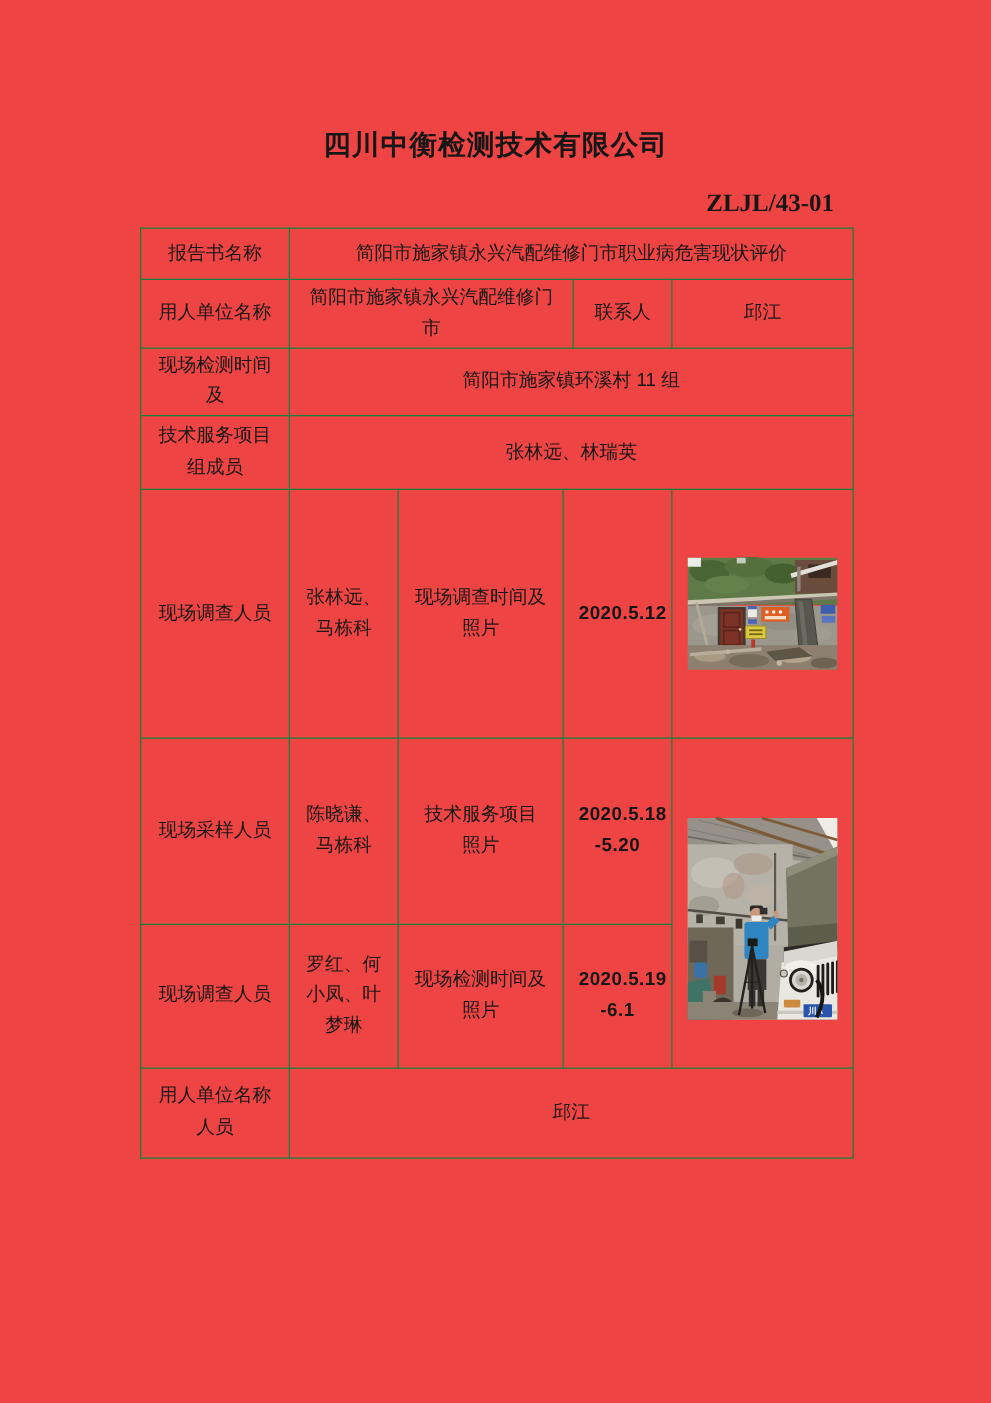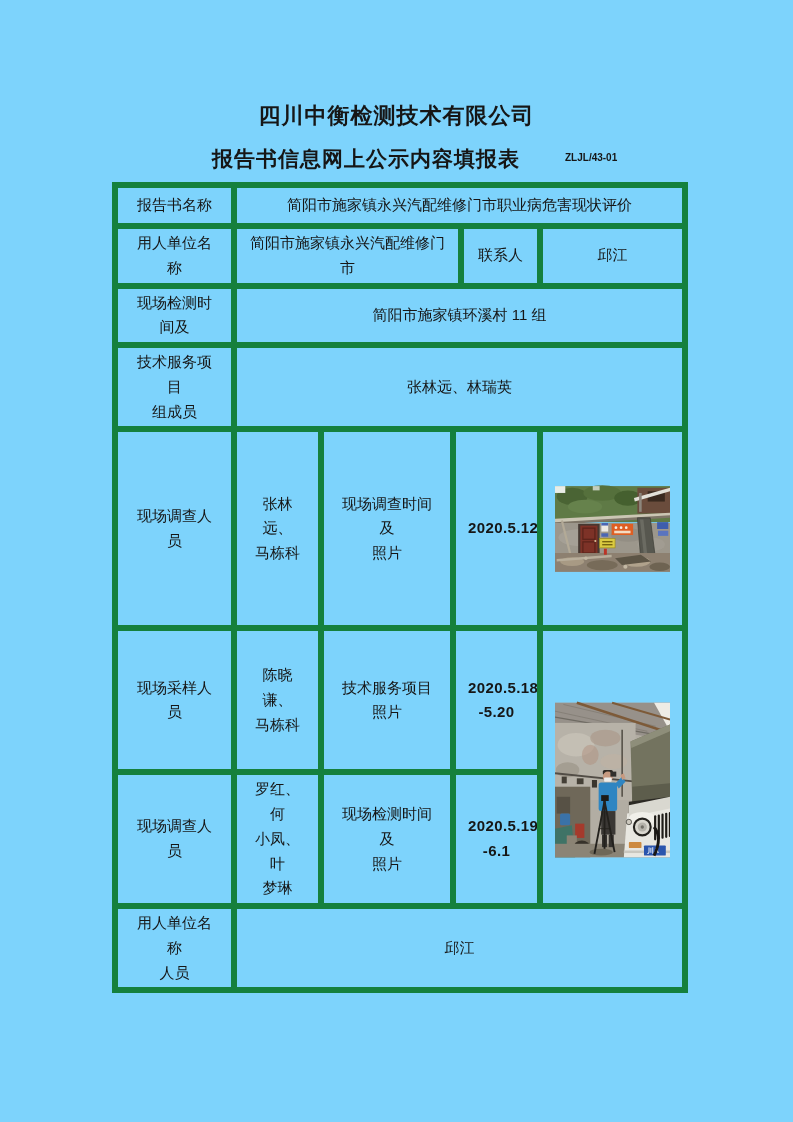--- a/index.html
+++ b/index.html
@@ -4,48 +4,49 @@
 <style>
   html,body{margin:0;padding:0;}
   body{
     background:#ffffff;
     font-family:"Liberation Sans","DejaVu Sans",sans-serif;
     color:#161616;
   }
   .page{
     position:relative;
     width:793px;height:1122px;
-    background:#7dd3fc;
+    background:#ef4444;
     overflow:hidden;
   }
   .doc-title{
     position:absolute;left:0;top:101px;width:793px;
     text-align:center;
     font-size:22px;font-weight:bold;
     letter-spacing:1px;
   }
   .doc-subtitle{
     position:absolute;left:212px;top:145px;
     font-size:21px;font-weight:bold;
     letter-spacing:1px;
     white-space:nowrap;
   }
   .doc-code{
     position:absolute;left:565px;top:152px;
-    font-size:10px;font-weight:bold;
+    font-size:20px;font-weight:bold;
     white-space:nowrap;
+    font-family:Liberation Serif, serif;
   }
   table.report{
     position:absolute;left:112px;top:182px;
     width:570px;
     border-collapse:collapse;
     table-layout:fixed;
   }
   table.report td{
-    border:6px solid #15803d;
+    border:1px solid #15803d;
     text-align:center;
     vertical-align:middle;
     font-size:15px;
     line-height:1.65;
     white-space:pre-line;
     padding:2px 12px;
     overflow:hidden;
   }
   td.lbl{font-weight:normal;}
   td.b{font-weight:normal;}
@@ -58,21 +59,20 @@
   }
   .photo-box.top{align-items:flex-start;padding-top:25px;box-sizing:border-box;}
   .photo-frame{display:block;line-height:0;}
 </style>
 </head>
 <body>
 
 <div class="page">
 
   <div class="doc-title">四川中衡检测技术有限公司</div>
-  <div class="doc-subtitle">报告书信息网上公示内容填报表</div>
   <div class="doc-code">ZLJL/43-01</div>
 
   <table class="report">
     <colgroup>
       <col style="width:119px">
         <col style="width:87px">
         <col style="width:132px">
       <col style="width:8px">
         <col style="width:79px">
         <col style="width:145px">

